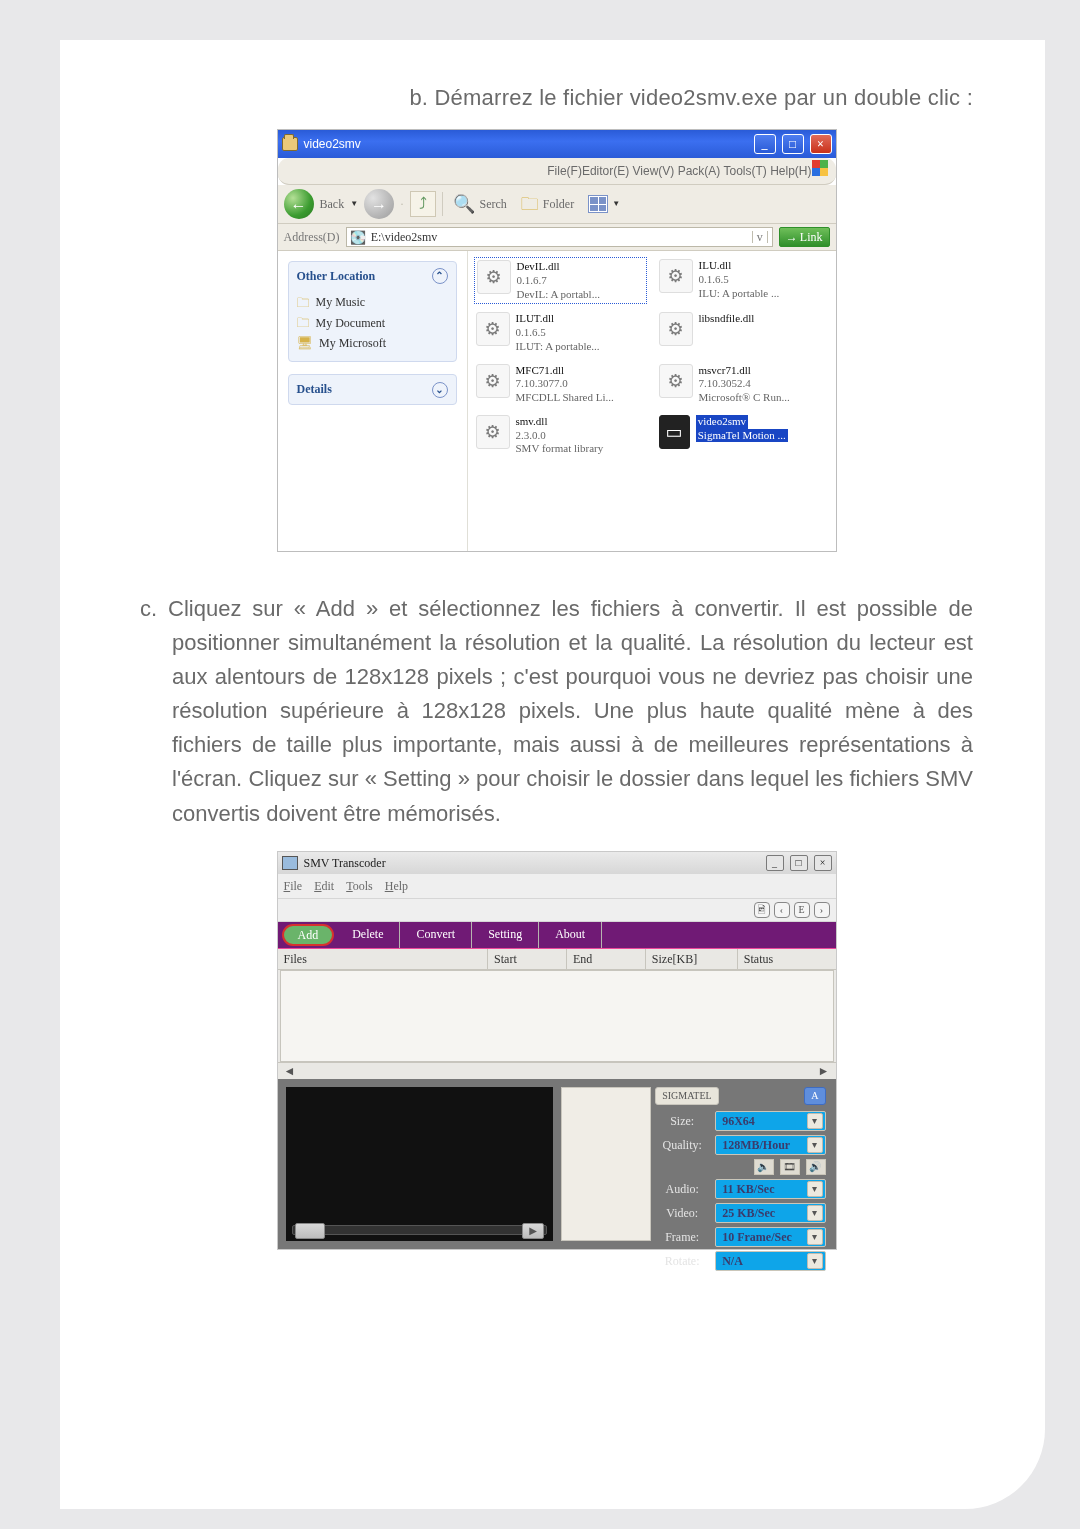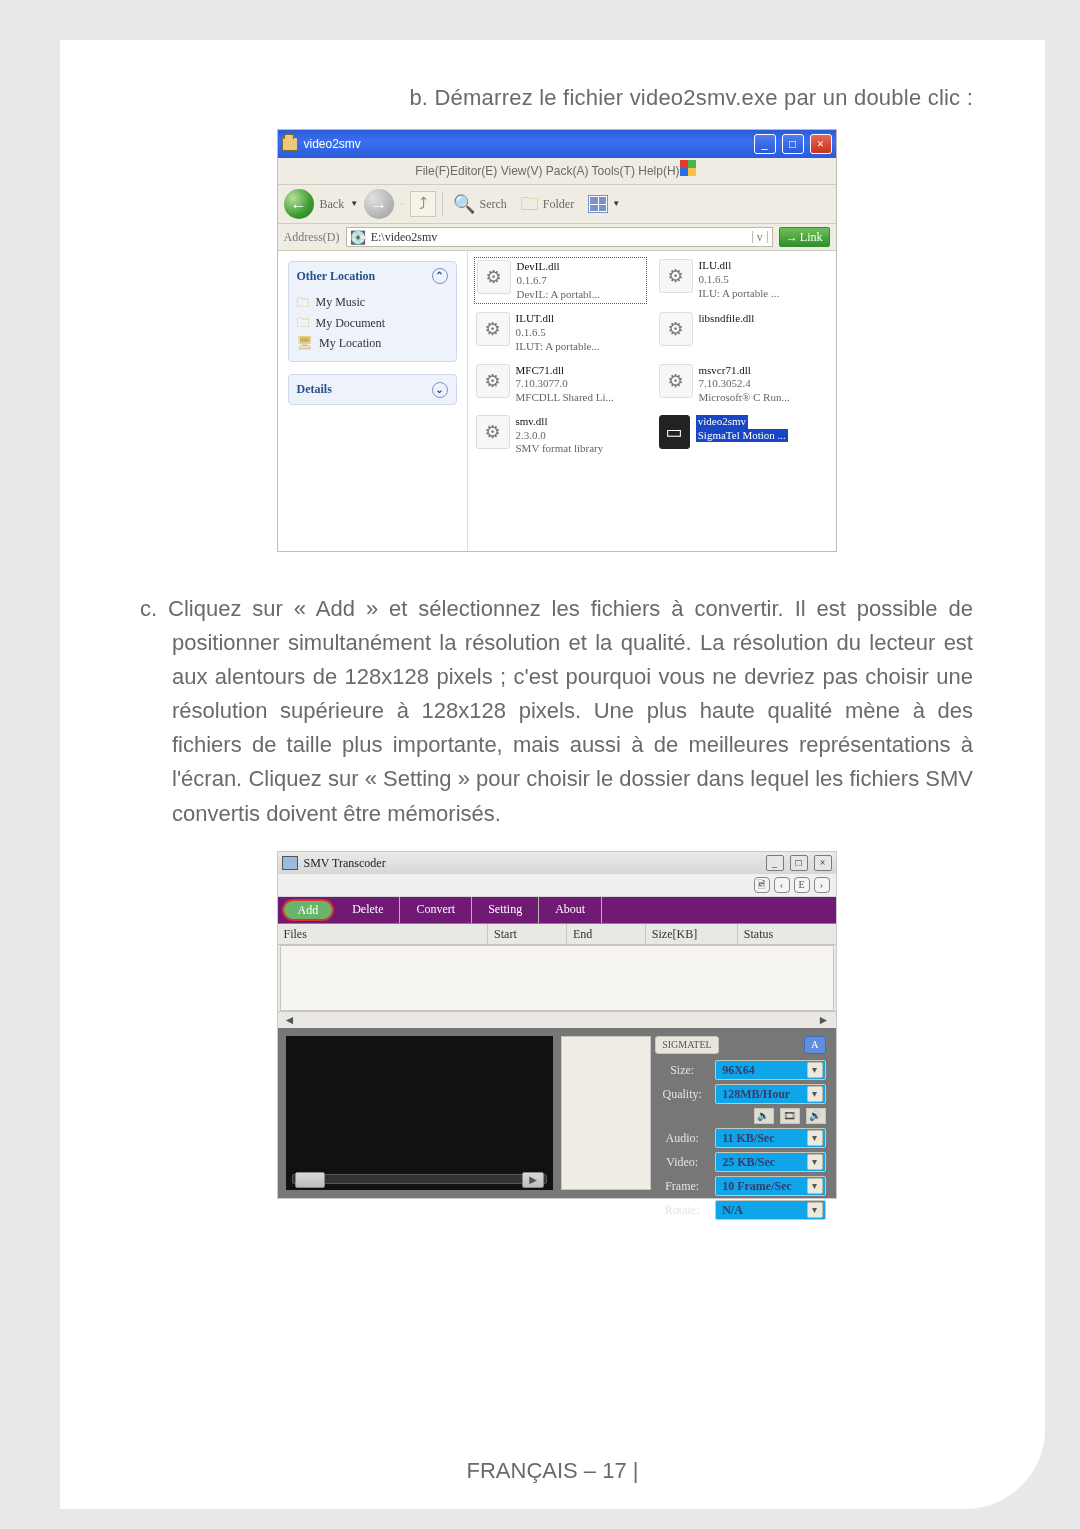--- a/index.html
+++ b/index.html
@@ -51,21 +51,21 @@
     width: 22px; height: 20px; border: 1px solid #fff;
     border-radius: 3px; color: #fff; display: inline-flex;
     align-items: center; justify-content: center; font: bold 12px/1 Tahoma;
     background: linear-gradient(#4f7ef0,#2a5bd7);
   }
   .winbtn.close { background: linear-gradient(#e16b5a,#c9311a); }
 
   .menubar {
     background: #efece4; border-bottom: 1px solid #d0ccc0;
     font: 12px/22px Tahoma, sans-serif; padding: 2px 6px;
-    display: flex; justify-content: center;
+    display: flex; justify-content: flex-end; border-radius: 11px;
   }
   .menubar .right-flag {
     width: 18px; height: 18px; display:inline-block;
   }
   .flag-q { display:grid; grid-template: 1fr 1fr/1fr 1fr; width:16px; height:16px; }
   .flag-q span:nth-child(1){background:#e23b2e;}
   .flag-q span:nth-child(2){background:#4db24a;}
   .flag-q span:nth-child(3){background:#2a6fe0;}
   .flag-q span:nth-child(4){background:#f7c241;}
 
@@ -173,21 +173,21 @@
     display:flex;background:#701a75;border-bottom:1px solid #ec4899;
     font:12px/1 Tahoma;color:#f0f0f0;
   }
   .tab { padding:6px 16px;border-right:1px solid #b6b4af;color:#fff; }
   .tab.add {
     background:#6ab46a;border:2px solid #d7322e;border-radius:12px;
     margin:2px 2px 2px 4px;padding:3px 14px;color:#fff;
   }
 
   .grid {
-    height:104px;background:#eae9e6;
+    height:130px;background:#eae9e6;
     font:12px/1 Tahoma;color:#333;
     display:flex;flex-direction:column;
   }
   .ghead { display:flex;background:#e9e8e4;border-bottom:1px solid #c7c5bd; }
   .gh { padding:4px 6px;border-right:1px solid #c7c5bd; }
   .gh.files { flex:3; }
   .gh.start { flex:1; }
   .gh.end { flex:1; }
   .gh.size { flex:1.2; }
   .gh.status { flex:1.3;border-right:none; }
@@ -306,21 +306,21 @@
             <li>
                 <span class="li-ico">🗀</span>
                 <span>My Music</span>
               </li>
             <li>
                 <span class="li-ico">🗀</span>
                 <span>My Document</span>
               </li>
             <li>
                 <span class="li-ico">🖥</span>
-                <span>My Location</span>
+                <span>My Microsoft</span>
               </li>
           </ul>
         </div>
         <div class="panel">
           <div class="phead">
             <span>Details</span>
             <span class="chev">⌄</span>
           </div>
         </div>
       </div>
@@ -370,20 +370,26 @@
 
   <div class="smv-wrap">
     <div class="smv-title">
       <span class="sicon"></span>
       <span>SMV Transcoder</span>
       <span class="spacer"></span>
       <span class="wbtn">_</span>
       <span class="wbtn">□</span>
       <span class="wbtn">×</span>
     </div>
+    <div class="smv-menu">
+      <span class="u"><u>F</u><span>ile</span></span>
+      <span class="u"><u>E</u>dit</span>
+      <span class="u"><u>T</u>ools</span>
+      <span class="u"><u>H</u>elp</span>
+    </div>
     <div class="smv-language">
       <span class="rndbtn">🖻</span>
       <span class="rndbtn">‹</span>
       <span class="rndbtn">E</span>
       <span class="rndbtn">›</span>
     </div>
     <div class="tabs">
       <span class="tab add">Add</span>
       <span class="tab">Delete</span>
       <span class="tab">Convert</span>
@@ -461,15 +467,14 @@
           <span class="lab">Rotate:</span>
           <span class="sel">
               <span class="v">N/A</span>
               <span class="dd">▾</span>
             </span>
         </div>
       </div>
     </div>
   </div>
 
-  <div class="footer">FRANÇAIS – 17  |</div>
 
 </div>
 
 </body></html>

